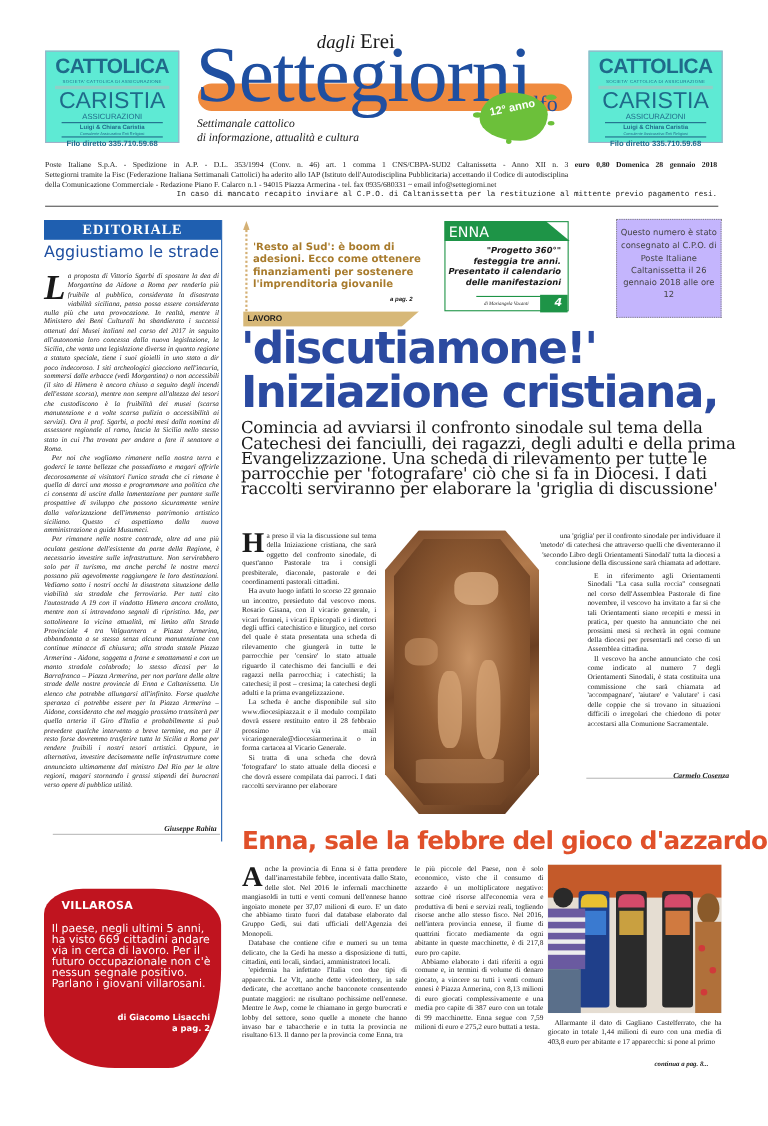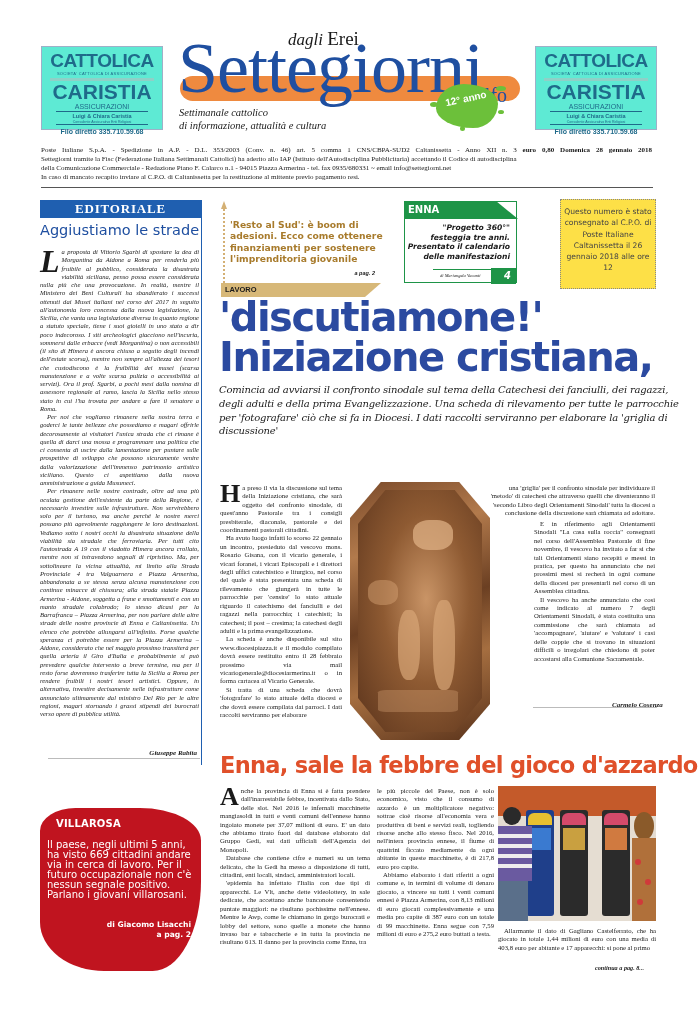--- a/index.html
+++ b/index.html
@@ -6,42 +6,42 @@
   html, body { width: 698px; height: 1024px; background: #ffffff; overflow: hidden; }
   body { position: relative; font-family: "Liberation Serif", serif; color: #1a1a1a; }
 
   
   .ad-box { position: absolute; top: 46px; width: 122px; height: 84px; border: 1px solid #9fb0c8; background: #5eead4; text-align: center; }
   .ad-left { left: 41px; }
   .ad-right { left: 535px; }
   .ad-cattolica { font-family: "Liberation Sans", sans-serif; font-weight: bold; color: #1f6a8a; font-size: 19px; letter-spacing: -0.5px; margin-top: 4px; line-height: 20px; }
   .ad-societa { font-family: "Liberation Sans", sans-serif; font-size: 4px; color: #1f6a8a; letter-spacing: 0.3px; line-height: 6px; }
   .ad-bar { margin: 1px 8px; height: 3px; background: #8fd0c7; }
-  .ad-caristia { font-family: "Liberation Sans", sans-serif; font-weight: bold; color: #1f6a8a; font-size: 21px; line-height: 20px; }
+  .ad-caristia { font-family: "Liberation Sans", sans-serif; font-weight: normal; color: #1f6a8a; font-size: 21px; line-height: 20px; }
   .ad-assic { font-family: "Liberation Sans", sans-serif; color: #1f6a8a; font-size: 7px; line-height: 9px; border-bottom: 1px solid #1f6a8a; margin: 0 14px; }
   .ad-names { font-family: "Liberation Sans", sans-serif; font-weight: bold; color: #1f6a8a; font-size: 5.5px; line-height: 7px; margin-top: 1px; }
   .ad-cons { font-family: "Liberation Sans", sans-serif; color: #1f6a8a; font-size: 3.5px; line-height: 4px; border-bottom: 1px solid #1f6a8a; margin: 0 14px; }
   .ad-phone { font-family: "Liberation Sans", sans-serif; font-weight: bold; color: #1f6a8a; font-size: 7px; line-height: 10px; margin-top: 2px; }
 
   .logo { position: absolute; left: 178px; top: 24px; width: 350px; height: 95px; }
   .logo-band { position: absolute; left: 2px; top: 52px; width: 340px; height: 25px; background: #ef8a3f; border-radius: 13px; }
   .logo-dagli { position: absolute; left: 110px; top: 4px; font-family: "Liberation Serif", serif; font-style: italic; font-size: 17px; color: #1a1a1a; }
   .logo-erei { font-style: normal; font-size: 19px; }
   .logo-word { position: absolute; left: 0; top: 4px; font-family: "Liberation Serif", serif; font-size: 72px; color: #1f4fa0; letter-spacing: -1px; line-height: 80px; }
   .logo-golfo { position: absolute; left: 268px; top: 90px; font-family: "Liberation Serif", serif; font-size: 20px; color: #1f4fa0; }
   .logo-golfo small { font-size: 13px; }
   .logo-sub { position: absolute; left: 1px; top: 82px; font-family: "Liberation Serif", serif; font-style: italic; font-size: 10.5px; color: #1a1a1a; line-height: 13px; }
   .splat { position: absolute; left: 430px; top: 80px; width: 78px; height: 52px; }
   .splat-blob { position: absolute; left: 6px; top: 4px; width: 62px; height: 44px; background: #6cc03a; border-radius: 45% 55% 40% 60% / 55% 45% 55% 45%; }
   .splat-dot { position: absolute; background: #6cc03a; border-radius: 50%; }
   .splat-text { position: absolute; left: 15px; top: 13px; font-family: "Liberation Sans", sans-serif; font-weight: bold; color: #fff; font-size: 10px; transform: rotate(-12deg); }
 
   .imprint { position: absolute; left: 41px; top: 146px; width: 611px; font-family: "Liberation Serif", serif; font-size: 7px; line-height: 9px; color: #1a1a1a; }
   .imprint .l1 { text-align: justify; text-align-last: justify; }
-  .imprint .l4 { text-align: left; }
+  .imprint .l4 { text-align: right; font-family: Liberation Mono, monospace; }
   .imprint b { font-weight: bold; }
   .rule { position: absolute; left: 41px; top: 187px; width: 612px; height: 1px; background: #555; }
 
   
   .editorial { position: absolute; left: 40px; top: 200px; width: 162px; height: 565px; border-right: 1.5px solid #1f5fb0; }
   .ed-head { background: #1f5fb0; color: #fff; font-family: "Liberation Serif", serif; font-weight: bold; font-size: 13px; text-align: center; height: 18px; line-height: 18px; letter-spacing: 0.8px; }
   .ed-title { font-family: "DejaVu Sans", sans-serif; font-size: 14.5px; color: #1f4fa0; margin-top: 3px; line-height: 18px; }
   .ed-body { font-family: "Liberation Serif", serif; font-style: italic; font-size: 6.55px; line-height: 8.25px; text-align: justify; margin-top: 9px; padding-right: 2px; }
   .ed-body p { text-indent: 7px; }
   .ed-body p.first { text-indent: 0; }
@@ -57,31 +57,31 @@
 
   
   .teaser-lavoro { position: absolute; left: 221px; top: 201px; width: 172px; height: 92px; }
   .tl-arrow { position: absolute; left: 0; top: 0; width: 6px; height: 8px; }
   .tl-dots { position: absolute; left: 2px; top: 8px; width: 1px; height: 74px; border-left: 2px dotted #d4b074; }
   .tl-text { position: absolute; left: 9px; top: 18px; font-family: "DejaVu Sans", sans-serif; font-weight: bold; font-size: 9.2px; line-height: 11.3px; color: #a87b2c; }
   .tl-pag { position: absolute; right: 18px; top: 69px; font-family: "Liberation Sans", sans-serif; font-style: italic; font-weight: bold; font-size: 5.5px; color: #1a1a1a; }
   .tl-label { position: absolute; left: 0; top: 82px; width: 160px; height: 14px; background: #d7b878; clip-path: polygon(0 0, 100% 0, 90% 100%, 0 100%); font-family: "Liberation Sans", sans-serif; font-weight: bold; font-size: 7.5px; line-height: 14px; padding-left: 4px; color: #1a1a1a; }
 
   .teaser-enna { position: absolute; left: 404px; top: 201px; width: 113px; height: 82px; border: 1px solid #1e9447; background: #fff; }
-  .te-headtxt { position: absolute; left: 3px; top: 2px; font-family: "DejaVu Sans", sans-serif; font-weight: bold; color: #fff; font-size: 10px; }
+  .te-headtxt { position: absolute; left: 3px; top: 2px; font-family: "DejaVu Sans", sans-serif; font-weight: normal; color: #fff; font-size: 13px; }
   .te-text { position: absolute; right: 6px; top: 21px; width: 106px; text-align: right; font-family: "DejaVu Sans", sans-serif; font-style: italic; font-weight: bold; font-size: 7.6px; line-height: 9.5px; color: #1a1a1a; }
   .te-bylinebar { position: absolute; left: 28px; top: 67px; width: 62px; height: 1px; background: #1e9447; }
   .te-byline { position: absolute; left: 35px; top: 71px; font-family: "Liberation Serif", serif; font-style: italic; font-size: 4.5px; color: #1a1a1a; }
   .te-page { position: absolute; right: 0; top: 66px; width: 25px; height: 16px; background: #1e9447; color: #fff; font-family: "DejaVu Sans", sans-serif; font-style: italic; font-weight: bold; font-size: 10px; text-align: right; padding-right: 5px; line-height: 16px; }
 
-  .notice { position: absolute; left: 560px; top: 199px; width: 96px; height: 90px; border: 1px dotted #888; background: #fde047; font-family: "DejaVu Sans", sans-serif; font-size: 7.6px; line-height: 11.3px; color: #444; text-align: center; padding-top: 6px; }
+  .notice { position: absolute; left: 560px; top: 199px; width: 96px; height: 90px; border: 1px dotted #888; background: #c4b5fd; font-family: "DejaVu Sans", sans-serif; font-size: 7.6px; line-height: 11.3px; color: #444; text-align: center; padding-top: 6px; }
 
   
   .headline { position: absolute; left: 219px; top: 297px; width: 470px; font-family: "DejaVu Sans", sans-serif; font-weight: bold; font-size: 40px; line-height: 40px; color: #2b4aa0; letter-spacing: -1.5px; }
-  .deck { position: absolute; left: 219px; top: 383px; width: 470px; font-family: "DejaVu Serif", serif; font-style: italic; font-size: 10px; line-height: 13.8px; color: #1a1a1a; letter-spacing: -0.2px; }
+  .deck { position: absolute; left: 219px; top: 383px; width: 470px; font-family: "DejaVu Serif", serif; font-size: 15px; line-height: 13.8px; color: #1a1a1a; letter-spacing: -0.2px; }
 
   
   .art { position: absolute; font-family: "Liberation Serif", serif; font-size: 6.7px; line-height: 8.4px; text-align: justify; color: #1a1a1a; }
   .art p { text-indent: 6px; }
   .art p.first { text-indent: 0; }
   .art .dropcap2 { float: left; font-size: 26px; line-height: 20px; margin-right: 2px; font-weight: bold; }
   .art-c1 { left: 220px; top: 484px; width: 122px; }
   .art-c3 { left: 534px; top: 486px; width: 121px; }
   .art-c3-top { position: absolute; left: 487px; top: 484px; width: 168px; font-family: "Liberation Serif", serif; font-size: 6.7px; line-height: 8.4px; text-align: right; }
   .sig2 { position: absolute; left: 612px; top: 701px; font-family: "Liberation Serif", serif; font-style: italic; font-weight: bold; font-size: 7px; }
@@ -144,21 +144,21 @@
   <div class="ad-societa">SOCIETA' CATTOLICA DI ASSICURAZIONE</div>
   <div class="ad-bar"></div>
   <div class="ad-caristia">CARISTIA</div>
   <div class="ad-assic">ASSICURAZIONI</div>
   <div class="ad-names">Luigi &amp; Chiara Caristia</div>
   <div class="ad-cons">Consulente Assicurativo Enti Religiosi</div>
   <div class="ad-phone">Filo diretto  335.710.59.68</div>
 </div>
 
 <div class="imprint">
-  <div class="l1"><span>Poste Italiane S.p.A. - Spedizione in A.P. - D.L. 353/2003 (Conv. n. 46) art. 5 comma 1 CNS/CBPA-SUD2 Caltanissetta - Anno XII n. 3</span> <b>euro 0,80 Domenica 28 gennaio 2018</b></div>
+  <div class="l1"><span>Poste Italiane S.p.A. - Spedizione in A.P. - D.L. 353/1994 (Conv. n. 46) art. 1 comma 1 CNS/CBPA-SUD2 Caltanissetta - Anno XII n. 3</span> <b>euro 0,80 Domenica 28 gennaio 2018</b></div>
   <div>Settegiorni tramite la Fisc (Federazione Italiana Settimanali Cattolici) ha aderito allo IAP (Istituto dell'Autodisciplina Pubblicitaria) accettando il Codice di autodisciplina</div>
   <div>della Comunicazione Commerciale - Redazione Piano F. Calarco n.1 - 94015 Piazza Armerina - tel. fax 0935/680331 ~ email info@settegiorni.net</div>
   <div class="l4">In caso di mancato recapito inviare al C.P.O. di Caltanissetta per la restituzione al mittente previo pagamento resi.</div>
 </div>
 <div class="rule"></div>
 
 <div class="editorial">
   <div class="ed-head">EDITORIALE</div>
   <div class="ed-title">Aggiustiamo le strade</div>
   <div class="ed-body">

